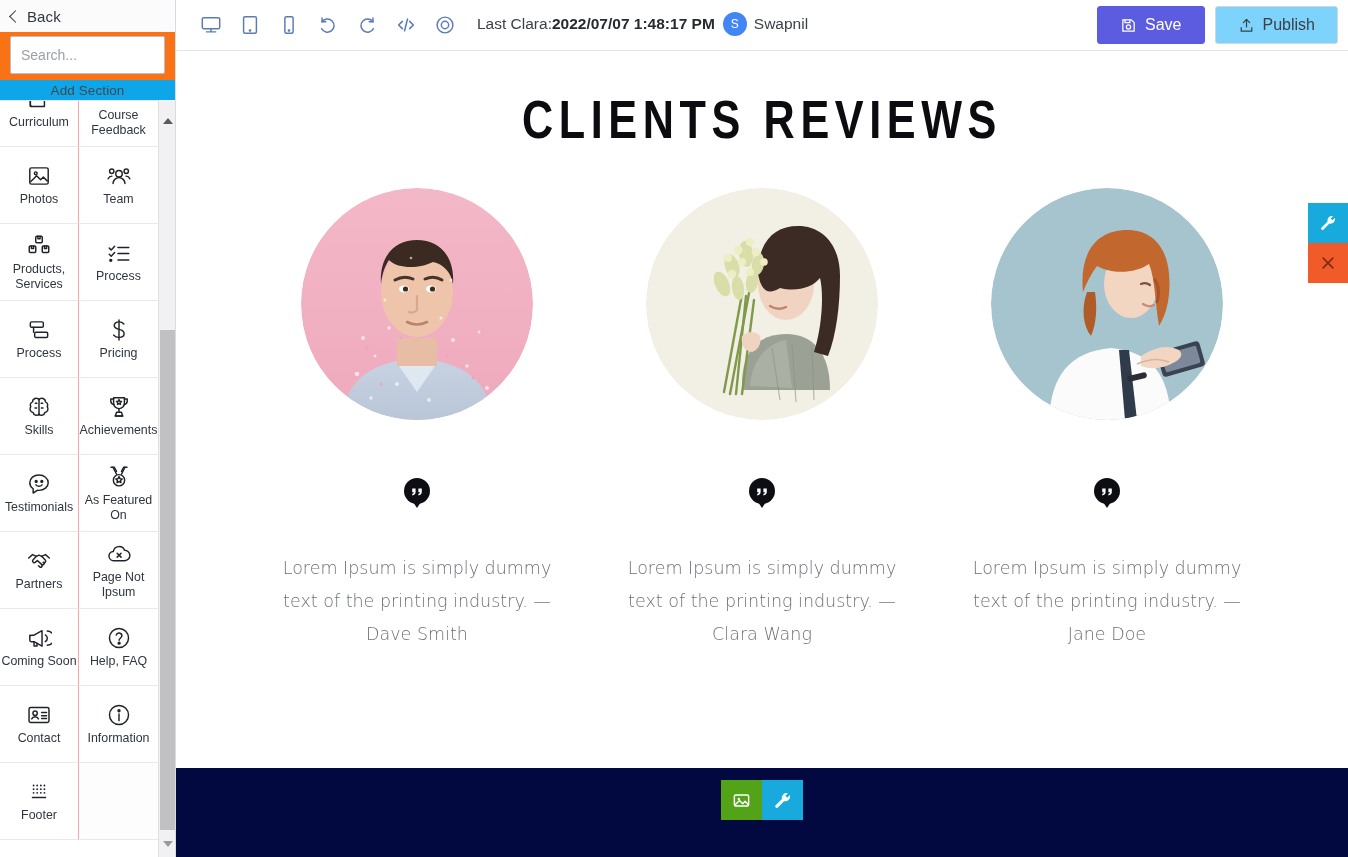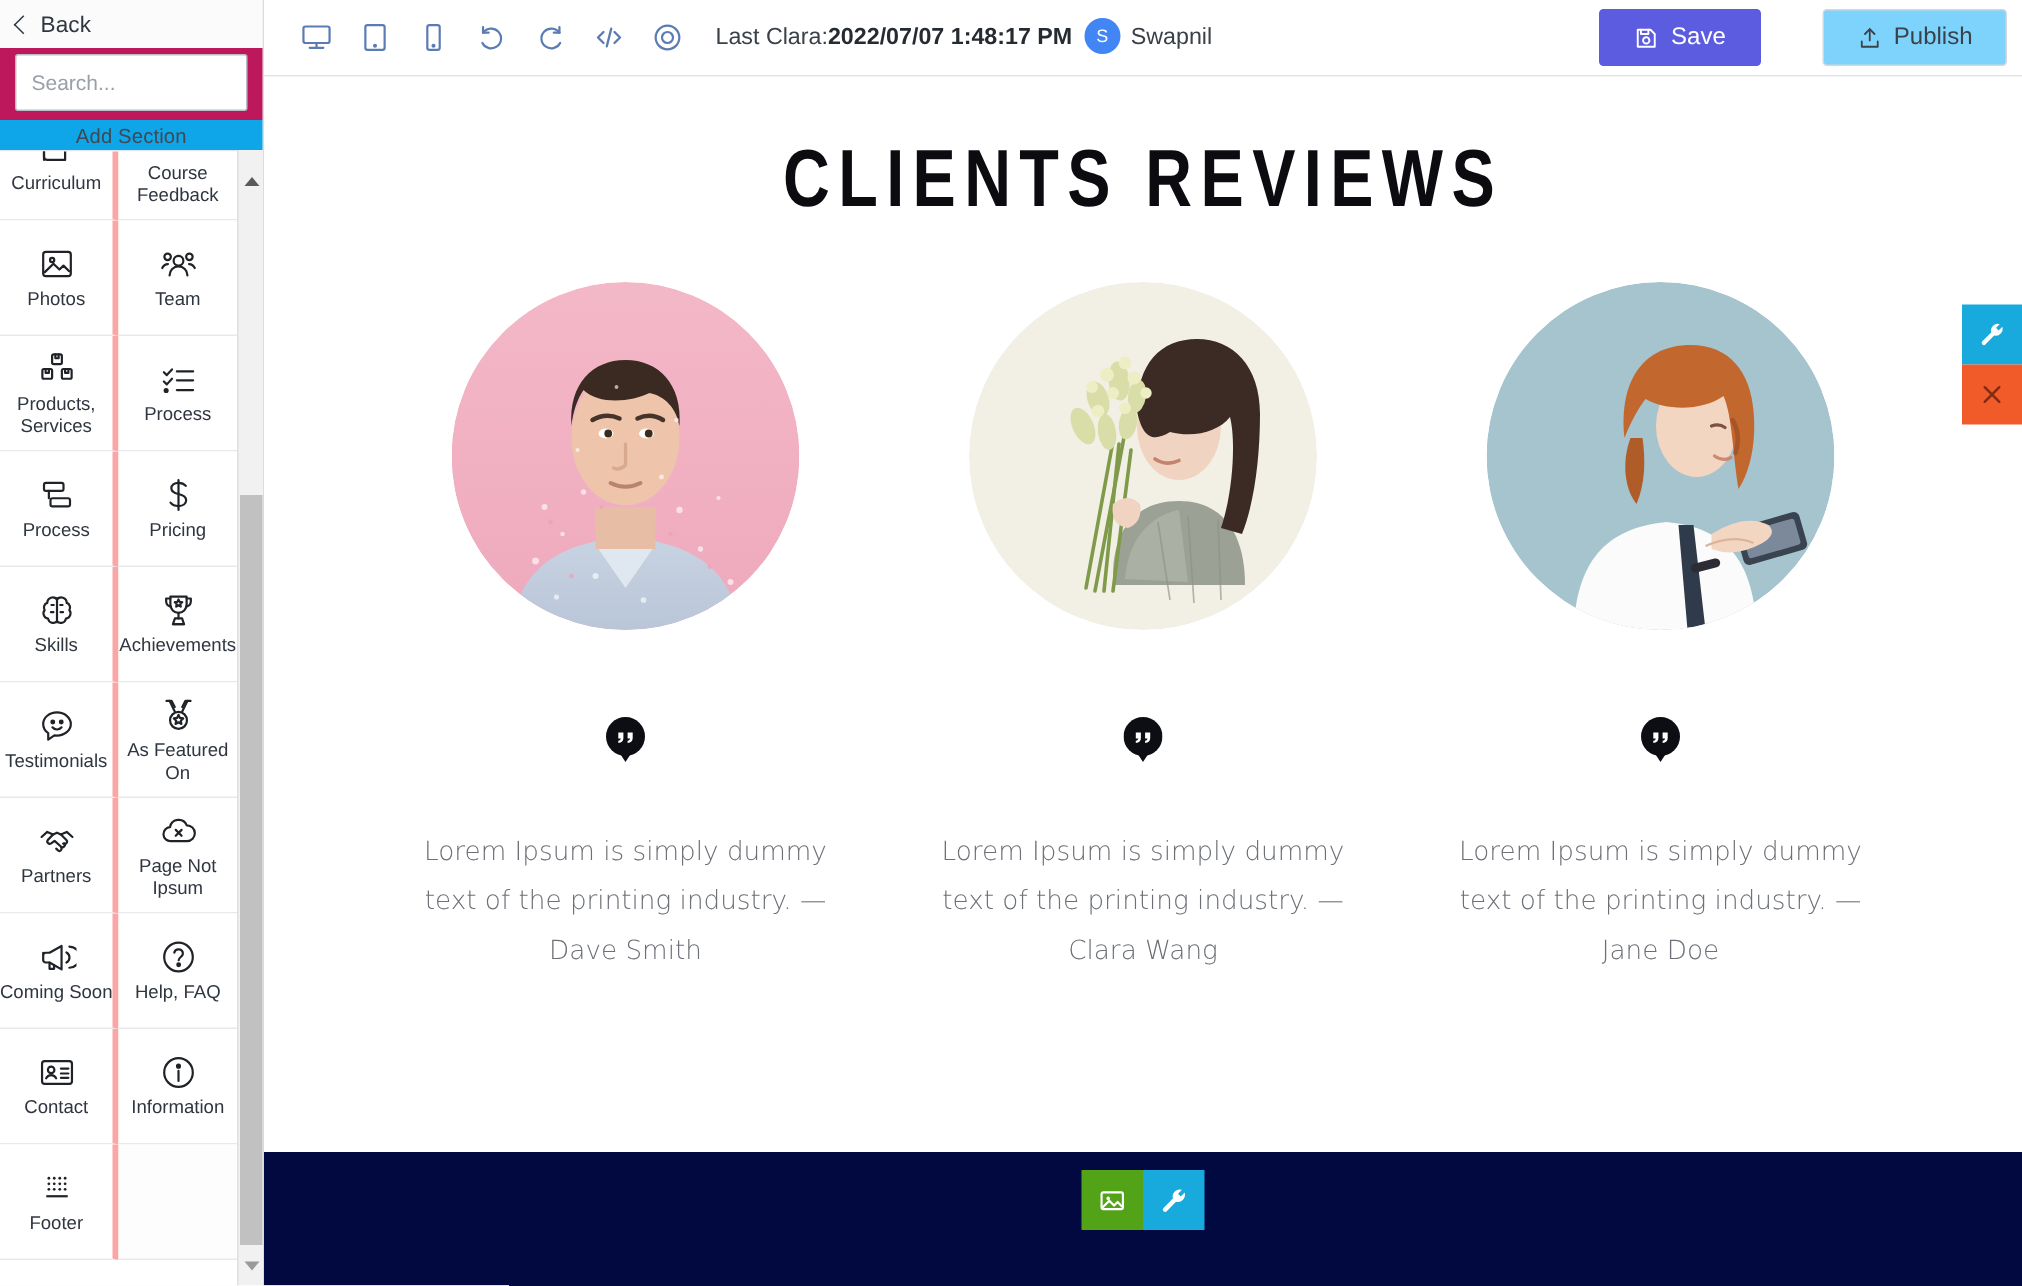--- a/index.html
+++ b/index.html
@@ -22,21 +22,21 @@
   }
   .back-row {
     height: 32px; display: flex; align-items: center;
     padding-left: 11px; gap: 6px; cursor: pointer;
     background: #fbfbfc;
   }
   .back-chev { width: 9px; height: 9px; border-left: 1.7px solid #2f3640; border-bottom: 1.7px solid #2f3640;
                transform: rotate(45deg); display: inline-block; margin-right: 1px;}
   .back-label { font-size: 15px; color: #2f3640; letter-spacing: .1px; }
 
-  .search-wrap { padding: 4px 10px 6px 10px; background:#be185d; }
+  .search-wrap { padding: 4px 10px 6px 10px; background:#f97316; }
   #search-input {
     width: 100%; height: 38px;
     border: 1px solid #b9bec7; border-radius: 2px;
     padding: 0 10px; font-size: 14px; color: #2f3640;
     background: #fff; outline: none;
     font-family: "Liberation Sans", sans-serif;
   }
   #search-input::placeholder { color: #9aa0a8; }
 
   .add-section-bar {
@@ -47,21 +47,21 @@
 
   .grid-viewport {
     flex: 1; position: relative; overflow: hidden;
     background: #fff; border-top: 1px solid #e4e6ea;
   }
   .grid-scroll {
     position: absolute; top: -31px; left: 0; width: 158px;
   }
   .sec-grid { display: grid; grid-template-columns: 79px 79px; width: 158px; }
   .sec-cell {
-    height: 77px; border-right: 4px solid #fca5a5; border-bottom: 1px solid #e7e9ec;
+    height: 77px; border-right: 1px solid #fca5a5; border-bottom: 1px solid #e7e9ec;
     background: #fff;
     display: flex; flex-direction: column; align-items: center; justify-content: center;
     gap: 3px; cursor: pointer; padding: 2px 1px; text-align: center;
     overflow: hidden;
   }
   .sec-cell.empty { cursor: default; background:#fdfdfd; }
   .sec-cell:nth-child(2n) { border-right: none; }
   .sec-ico { width: 26px; height: 26px; display:block; flex: 0 0 26px; }
   .sec-ico svg { width: 26px; height: 26px; display: block; }
   .sec-lbl {
@@ -103,21 +103,20 @@
     color: #fff; font-size: 12px; display: inline-flex; align-items: center;
     justify-content: center; margin: 0 7px 0 8px; vertical-align: middle;
     position: relative; top: -1px;
   }
   .user-name { font-size: 15.5px; color: #3b4148; }
   .tb-right { margin-left: auto; display: flex; align-items: center; gap: 10px; }
   .btn {
     height: 38px; border-radius: 3px; display: inline-flex; align-items: center;
     justify-content: center; gap: 8px; font-size: 16px; cursor: pointer; padding: 0 22px;
     font-family: "Liberation Sans", sans-serif;
-    margin-left: 31px;
   }
   .btn-save { background: #5c5ce0; color: #fff; border: 1px solid #5c5ce0; min-width: 100px;}
   .btn-publish { background: #7dd3fc; color: #3b4148; border: 1px solid #d3d6db; min-width: 122px;}
   .btn svg { width: 17px; height: 17px; display: block; }
 
   
   .canvas { flex: 1; position: relative; overflow: hidden; background: #fff; }
 
   .reviews-title {
     text-align: center; margin-top: 37px;

